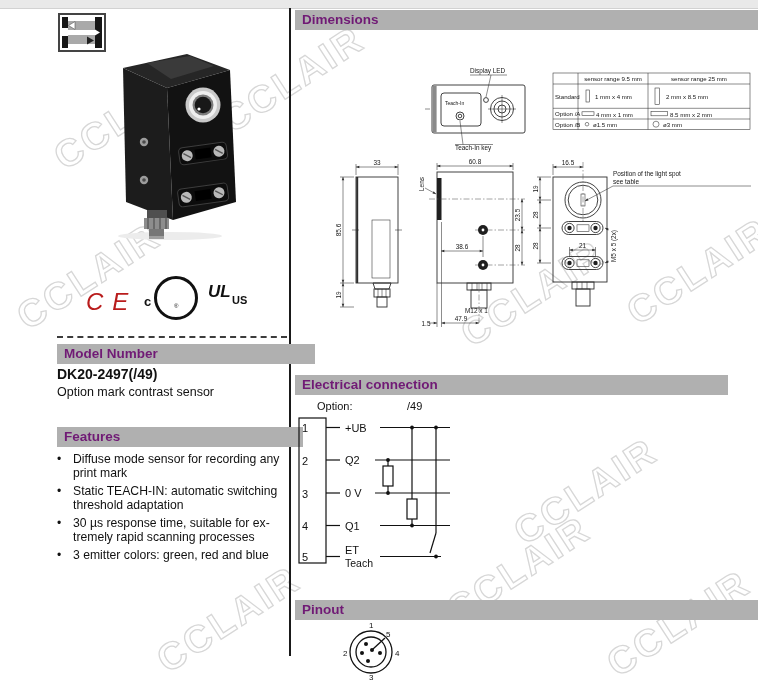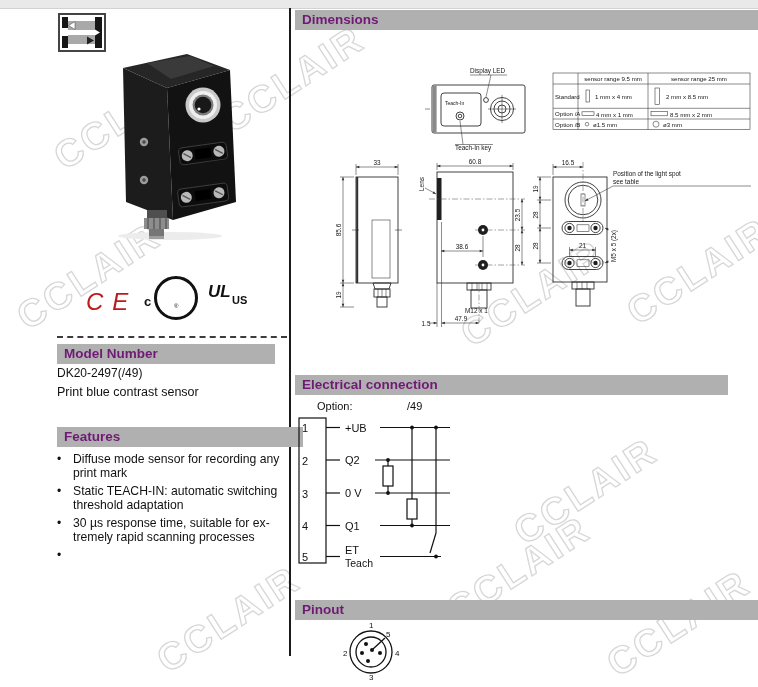--- a/index.html
+++ b/index.html
@@ -6,21 +6,21 @@
   #page{position:relative;width:758px;height:687px;background:#fff;overflow:hidden;
         font-family:"Liberation Sans",sans-serif;color:#111;}
   .topband{position:absolute;left:0;top:0;width:758px;height:8px;background:#e9e9e9;border-bottom:1px solid #d2d2d2;}
   .divider{position:absolute;left:289px;top:8px;width:2px;height:648px;background:#1a1a1a;}
   .bar{position:absolute;background:#b0b0b0;color:#701a75;font-weight:bold;font-size:13.5px;
        line-height:20px;padding-left:7px;box-sizing:border-box;height:20px;}
   .wm{position:absolute;font-weight:bold;font-size:38px;letter-spacing:3px;
       color:transparent;-webkit-text-stroke:1.3px #d7d7d7;transform:rotate(-33deg);
       white-space:nowrap;pointer-events:none;}
   
-  .model-val{position:absolute;left:57px;top:366px;font-size:12px;font-weight:normal;}
+  .model-val{position:absolute;left:57px;top:366px;font-size:14px;font-weight:bold;}
   .desc1{position:absolute;left:57px;top:385px;font-size:12.5px;}
   .desc2{position:absolute;left:57px;top:402px;font-size:11.8px;}
   .features-list{position:absolute;left:57px;top:453px;width:232px;font-size:12.2px;line-height:13.5px;}
   .feat{display:flex;margin-bottom:5px;}
   .feat .bullet{width:16px;flex:0 0 16px;}
   
   .ce{position:absolute;left:86px;top:288px;font-size:24px;letter-spacing:9px;font-weight:500;color:#b91c1c;font-style:italic;}
   .ulwrap{position:absolute;left:144px;top:276px;width:90px;height:46px;}
   .ul-c{position:absolute;left:0px;top:18px;font-size:13px;font-weight:bold;}
   .ul-circle{position:absolute;left:10px;top:0px;width:38px;height:38px;border:3.5px solid #111;border-radius:50%;}
@@ -118,40 +118,41 @@
   <div class="ulwrap">
     <span class="ul-c">c</span>
     <span class="ul-circle"></span>
     <span class="ul-core">UL</span>
     <span class="ul-r">®</span>
     <span class="ul-us">US</span>
   </div>
 
   <div class="dashrule"></div>
 
-  <div class="bar" style="left:57px;top:344px;width:218px;">Model Number</div>
+  <div class="bar" style="left:57px;top:344px;width:258px;">Model Number</div>
   <div class="model-val">DK20-2497(/49)</div>
-  <div class="desc1">Print blue contrast sensor</div>
+  <div class="desc1">Option mark contrast sensor</div>
 
   <div class="bar" style="left:57px;top:427px;width:246px;">Features</div>
   <div class="features-list">
     <div class="feat">
       <span class="bullet">•</span>
       <span>Diffuse mode sensor for recording any print mark</span>
     </div>
     <div class="feat">
       <span class="bullet">•</span>
       <span>Static TEACH-IN: automatic switching threshold adaptation</span>
     </div>
     <div class="feat">
       <span class="bullet">•</span>
       <span>30 µs response time, suitable for ex-tremely rapid scanning processes</span>
     </div>
     <div class="feat">
       <span class="bullet">•</span>
+      <span>3 emitter colors: green, red and blue</span>
     </div>
   </div>
 
   <div class="bar" style="left:295px;top:10px;width:463px;">Dimensions</div>
 
   <svg class="dsvg" style="left:295px;top:60px;" width="463" height="305" viewBox="0 0 463 305">
     <defs>
       <marker id="ah" markerWidth="8" markerHeight="8" refX="6.5" refY="3.5" orient="auto-start-reverse">
         <path d="M0.5,1.2 L6.5,3.5 L0.5,5.8 Z" fill="#2e2e2e"></path>
       </marker>

